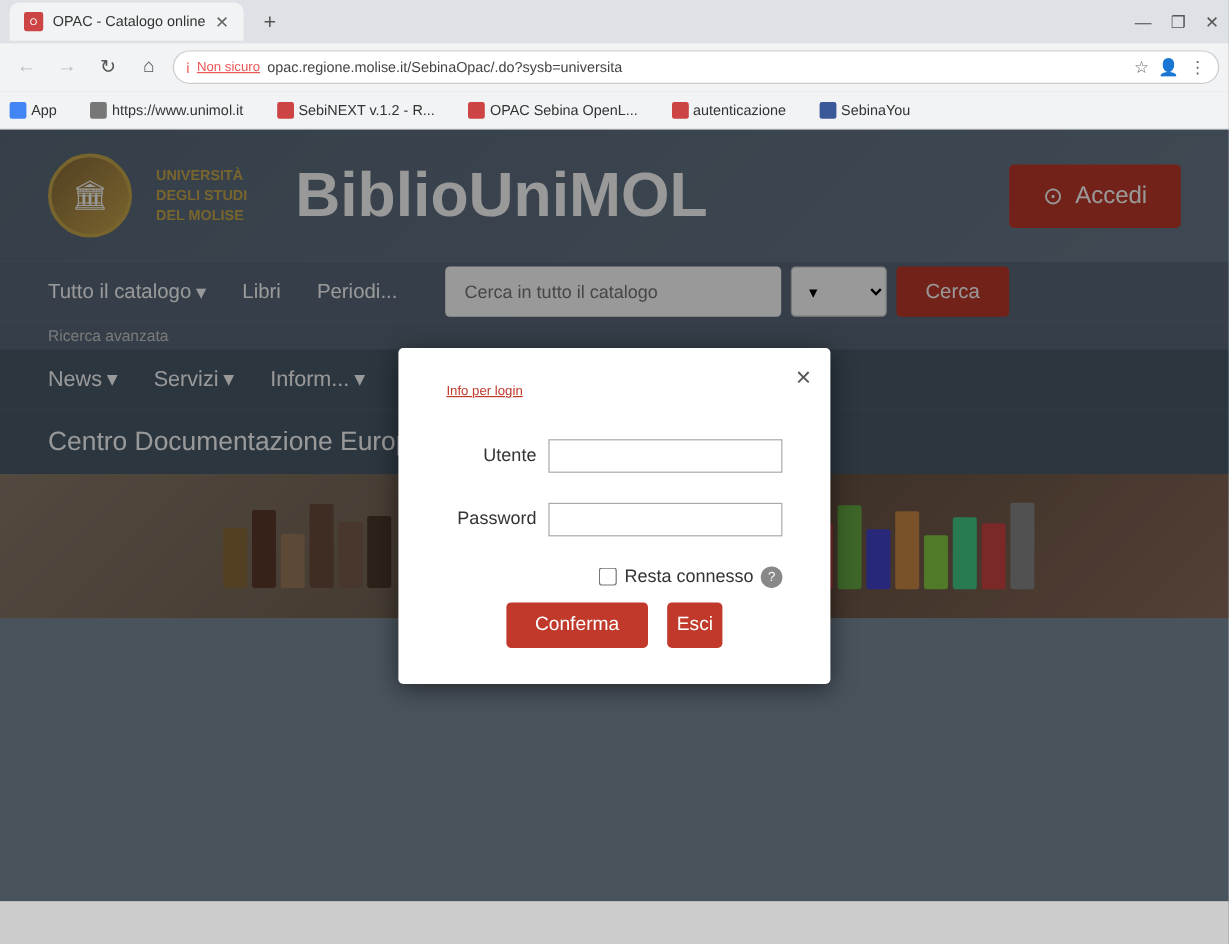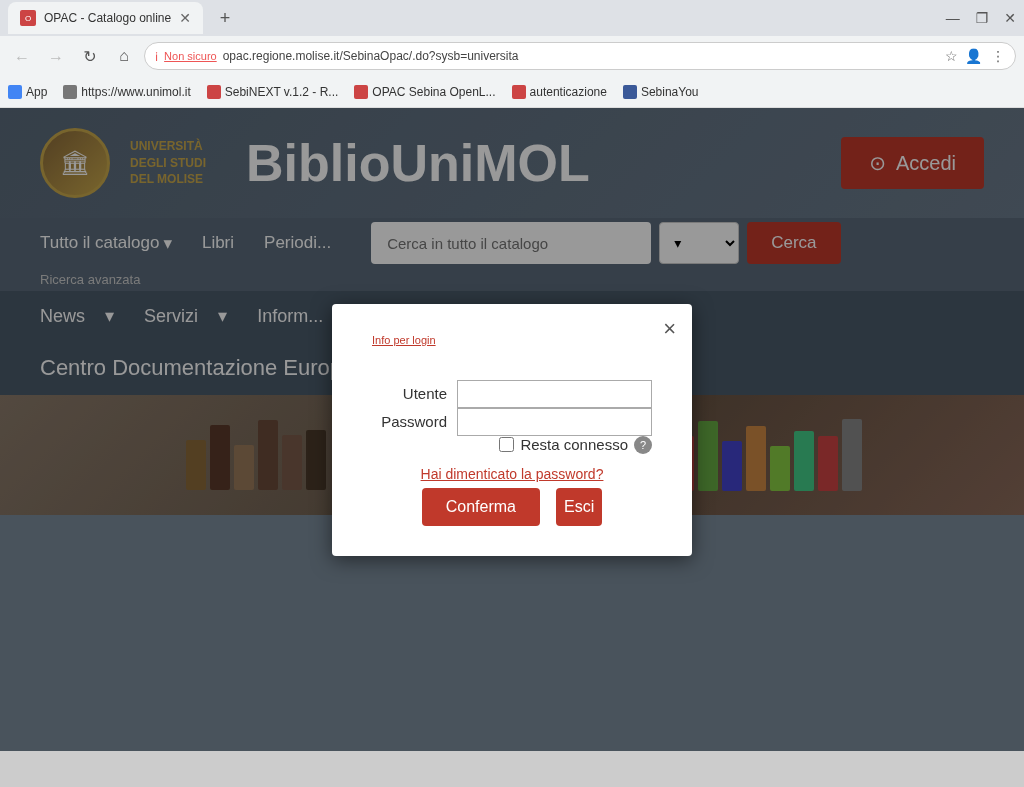--- a/index.html
+++ b/index.html
@@ -96,21 +96,21 @@
     .non-sicuro { color: #e55; font-size: 11px; text-decoration: underline; }
     .url-text { color: #444; font-size: 12px; flex: 1; }
     .addr-icons { display: flex; gap: 8px; color: #666; font-size: 14px; }
     .bookmarks-bar {
       display: flex;
       align-items: center;
       height: 32px;
       background: #f1f3f4;
       border-bottom: 1px solid #ddd;
       padding: 0 8px;
-      gap: 16px;
+      gap: 28px;
       font-size: 12px;
       color: #333;
     }
     .bookmark-item {
       display: flex; align-items: center; gap: 4px;
       cursor: pointer;
       white-space: nowrap;
     }
     .bm-icon { width: 14px; height: 14px; background: #888; border-radius: 2px; }
     .bm-icon.apps { background: #4285f4; }
@@ -236,21 +236,21 @@
       height: 50px;
       padding: 0 40px;
       gap: 30px;
     }
     .bottom-nav-item {
       color: white;
       font-size: 18px;
       cursor: pointer;
       display: flex;
       align-items: center;
-      gap: 20px;
+      gap: 4px;
     }
     .fb-icon {
       width: 34px; height: 34px;
       background: #3b5998;
       border-radius: 4px;
       display: flex; align-items: center; justify-content: center;
       color: white;
       font-weight: bold;
       font-size: 18px;
       margin-left: 10px;
@@ -339,21 +339,21 @@
       color: #c0392b;
       font-size: 11px;
       text-decoration: underline;
       cursor: pointer;
       display: block;
       margin-bottom: 34px;
     }
     .form-row {
       display: flex;
       align-items: center;
-      margin-bottom: 0;
+      margin-bottom: 25px;
       gap: 10px;
     }
     .form-label {
       width: 80px;
       text-align: right;
       font-size: 15px;
       color: #333;
     }
     .form-input {
       flex: 1;
@@ -594,21 +594,20 @@
         <label class="form-label">Password</label>
         <input class="form-input" type="password" style="">
       </div>
 
       <div class="resta-row">
         <input type="checkbox" class="resta-checkbox" style="">
         <span>Resta connesso</span>
         <span class="help-icon">?</span>
       </div>
 
-      <a class="forgot-link">Hai dimenticato la password?</a>
 
       <div class="modal-buttons">
         <button class="btn-conferma">Conferma</button>
         <button class="btn-esci">Esci</button>
       </div>
     </div>
   </div>
 
 </div>
 

